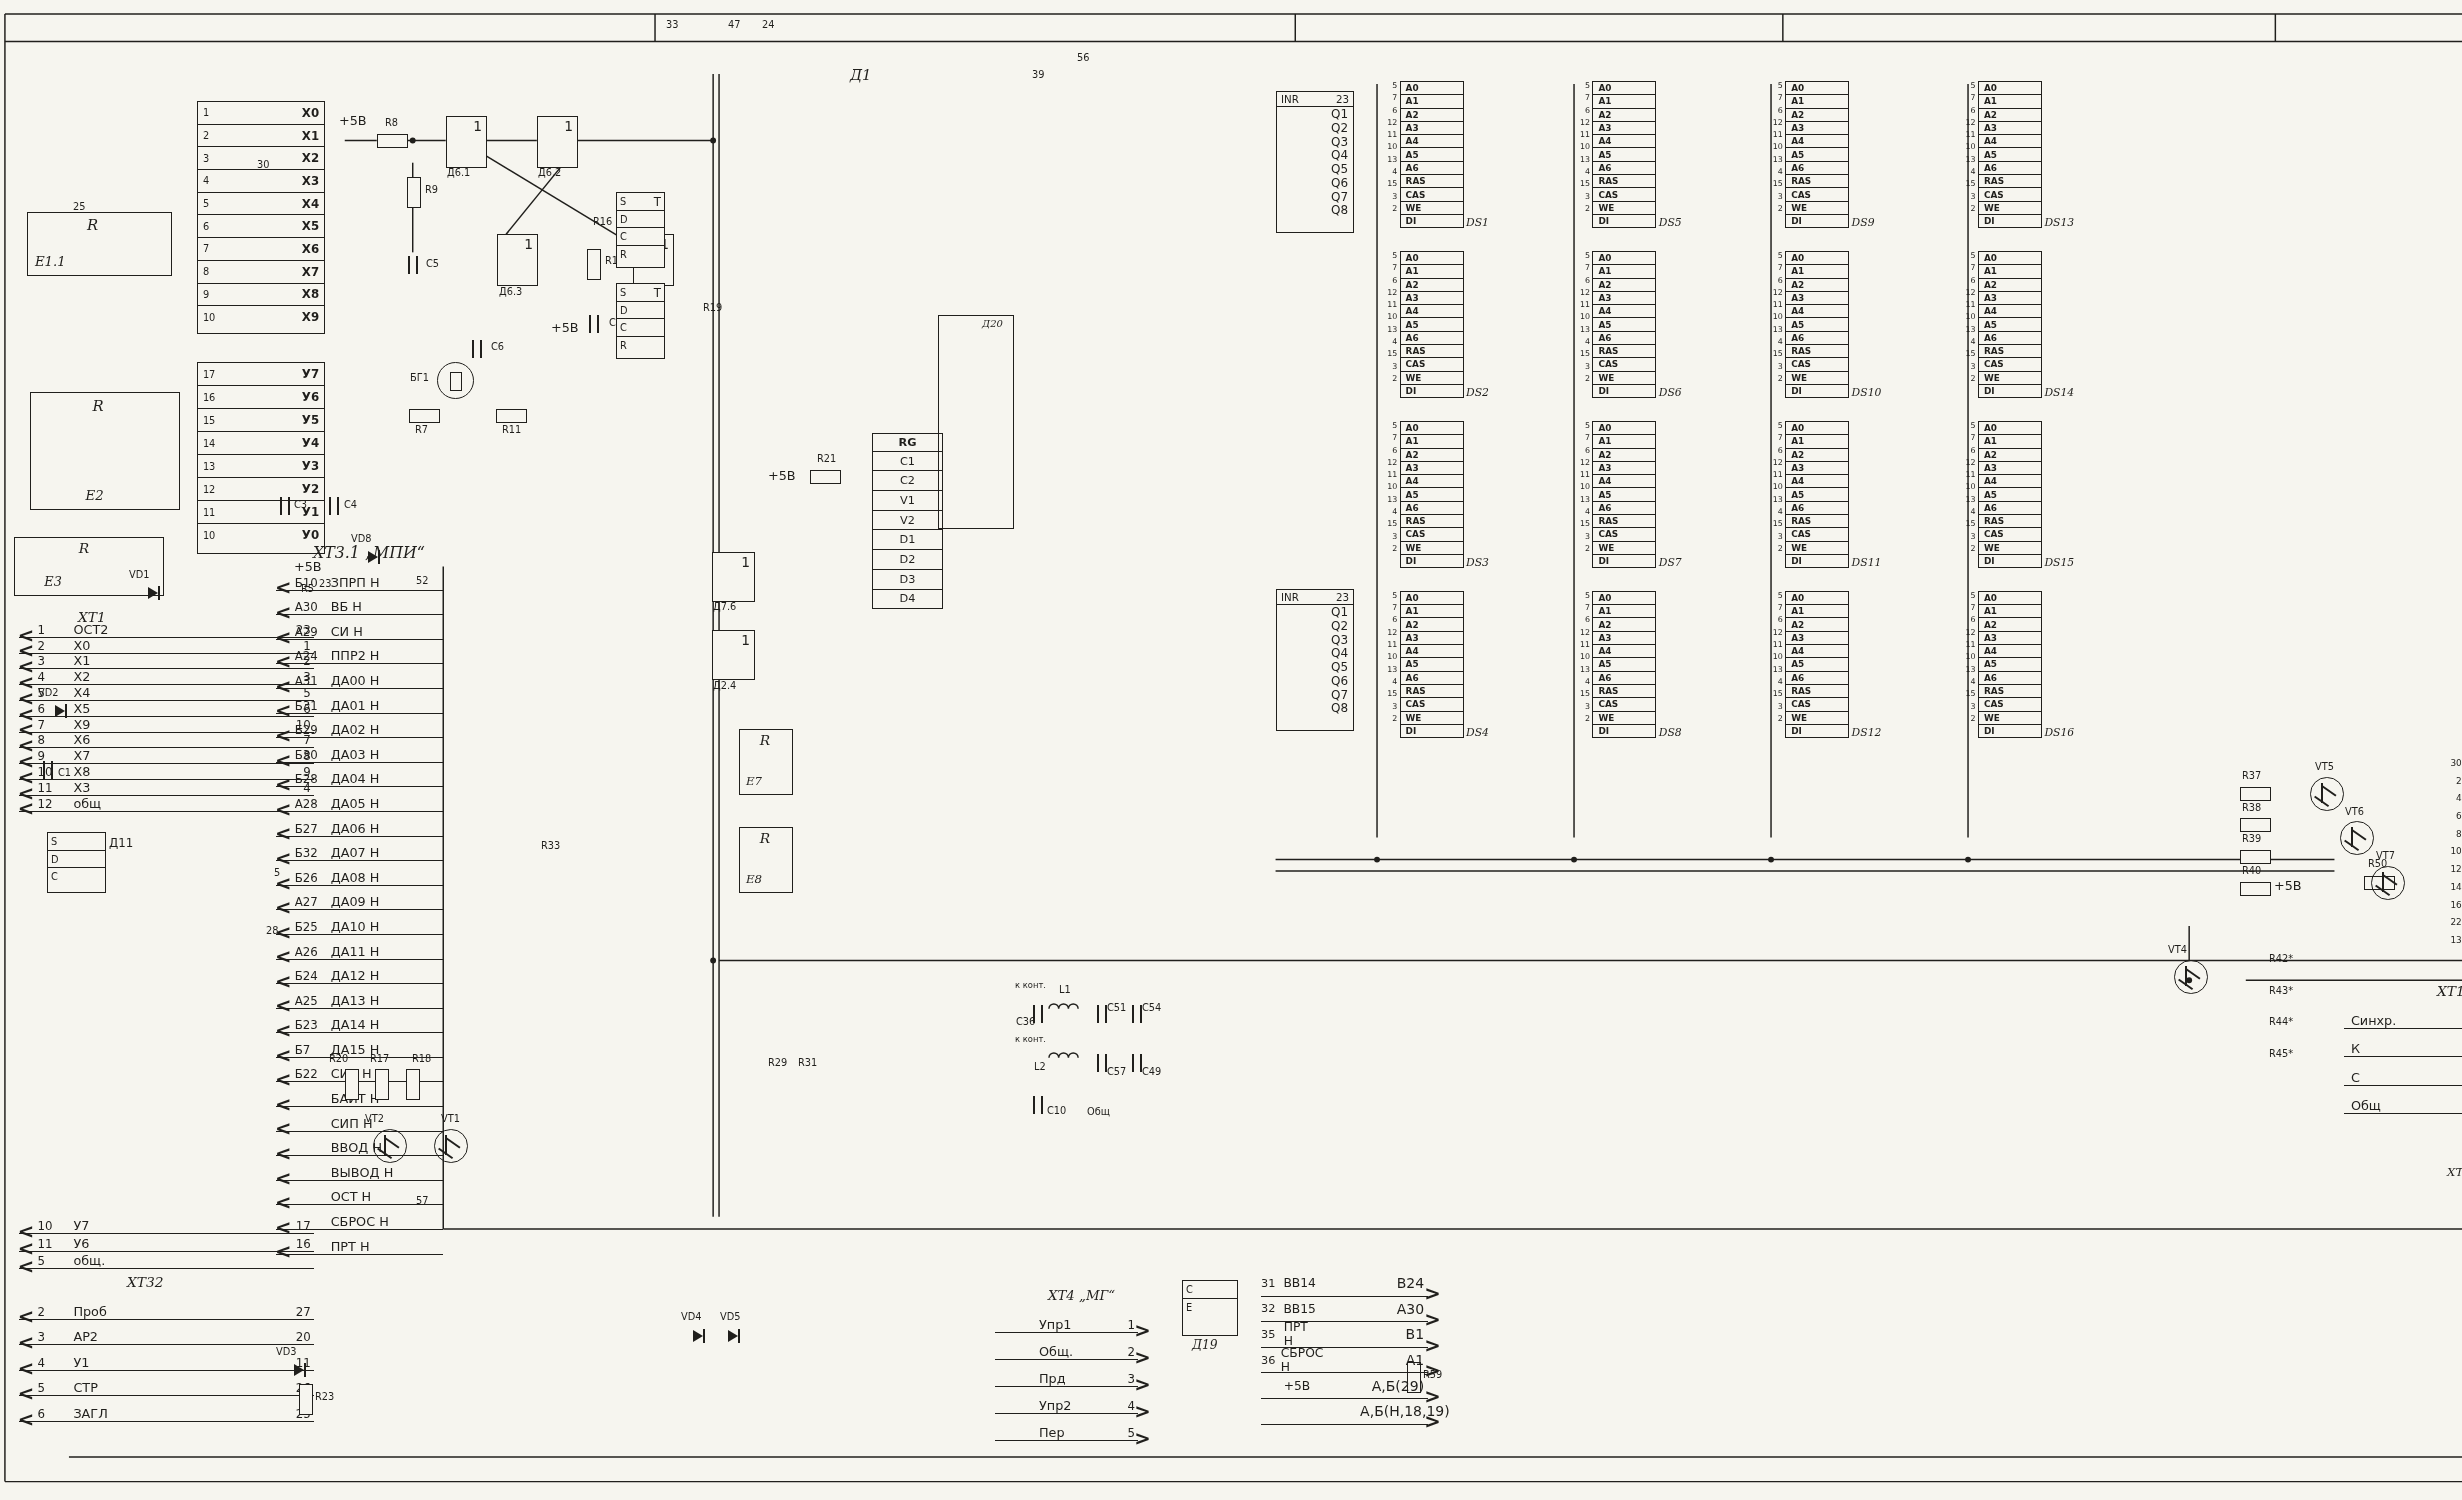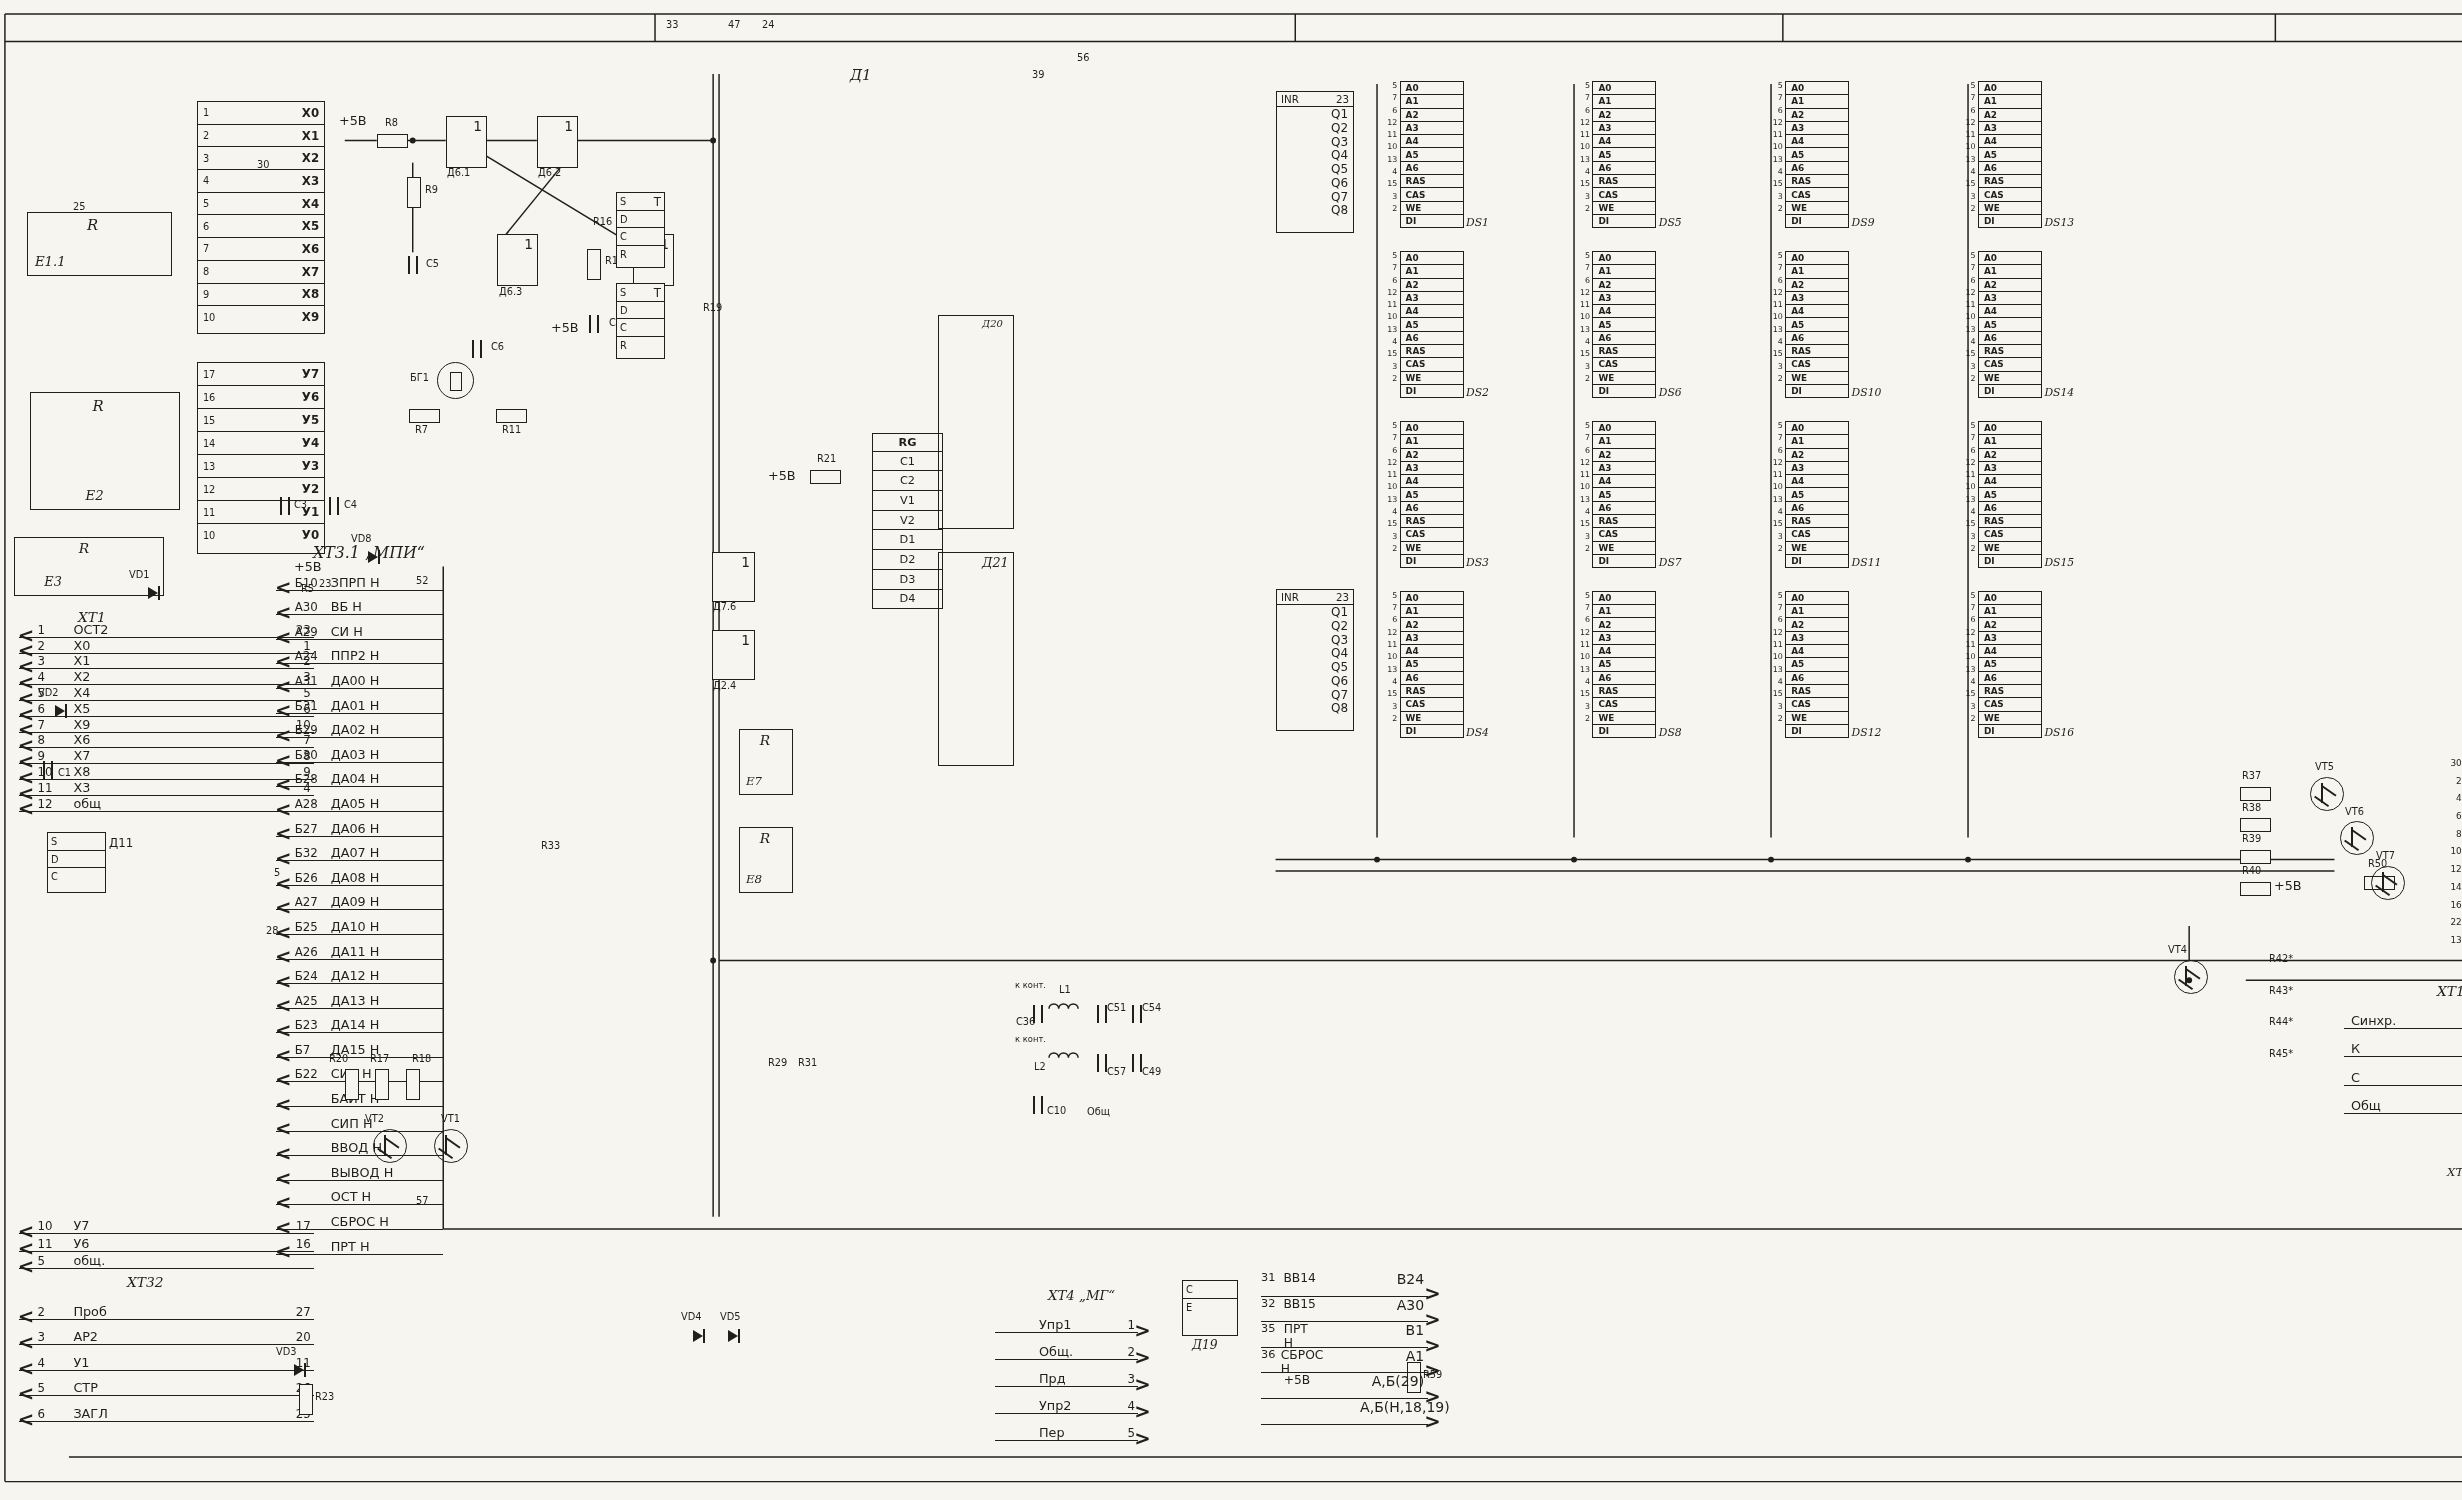--- a/index.html
+++ b/index.html
@@ -63,21 +63,21 @@
                display:flex;align-items:center;padding-left:4.9px;}
   .ram-box div:last-child{border-bottom:none;}
   .ram-ds{position:absolute;left:87px;bottom:-1px;font-size:10.8px;}
   .inr{position:absolute;border:1.7px solid var(--ink);background:var(--paper);}
   .inr .hd{display:flex;justify-content:space-between;padding:1px 3.9px;font-size:10.3px;border-bottom:1.5px solid var(--ink);}
   .inr .q{height:13.8px;font-size:12px;display:flex;align-items:center;justify-content:flex-end;padding-right:4.9px;}
   
   .d25{position:absolute;display:flex;align-items:flex-start;}
   .d25 .nums div{height:17.7px;width:18.7px;font-size:8.9px;text-align:right;padding-right:2.5px;}
   
-  .mrow{position:relative;display:flex;align-items:flex-start;border-bottom:1.5px solid var(--ink);}
+  .mrow{position:relative;display:flex;align-items:center;border-bottom:1.5px solid var(--ink);}
   .mrow .n{width:22.7px;font-size:11.3px;} .mrow .s{flex:1;font-size:12.3px;} .mrow .p{width:64px;font-size:14px;text-align:right;padding-right:3.9px;margin-left:45px;}
   .coil{stroke:var(--ink);fill:none;stroke-width:3;}
 </style>
 </head>
 <body>
 
 <div id="sheet">
 
   <svg width="2955" height="1501" style="position:absolute;left:0;top:0" viewBox="0 0 6000 3047">
     <g stroke="#201f1c" stroke-width="3" fill="none">
@@ -558,23 +558,20 @@
     </div>
   <span class="lbl sm" style="left:274px;top:868px">5</span>
   <span class="lbl sm" style="left:266px;top:926px">28</span>
   <span class="lbl sm" style="left:319px;top:579px">23</span>
   <span class="lbl sm" style="left:416px;top:576px">52</span>
   <span class="lbl sm" style="left:416px;top:1196px">57</span>
 
   <div class="box" style="left:938px;top:315px;width:74px;height:212px">
     <span class="lbl hand" style="left:43px;top:3px;font-size:10px">Д20</span>
   </div>
-  <div class="box" style="left:938px;top:552px;width:74px;height:212px">
-    <span class="lbl hand" style="left:43px;top:3px;font-size:12.8px">Д21</span>
-  </div>
   <div class="box" style="left:739px;top:729px;width:52px;height:64px">
     <span class="lbl hand" style="left:19.7px;top:3px;font-size:13.8px">R</span>
     <span class="lbl hand" style="left:5.9px;top:45px;font-size:11.8px">Е7</span>
   </div>
   <div class="box" style="left:739px;top:827px;width:52px;height:64px">
     <span class="lbl hand" style="left:19.7px;top:3px;font-size:13.8px">R</span>
     <span class="lbl hand" style="left:5.9px;top:45px;font-size:11.8px">Е8</span>
   </div>
 
   <div class="inr" style="left:1276px;top:91px;width:76px;height:140px">

